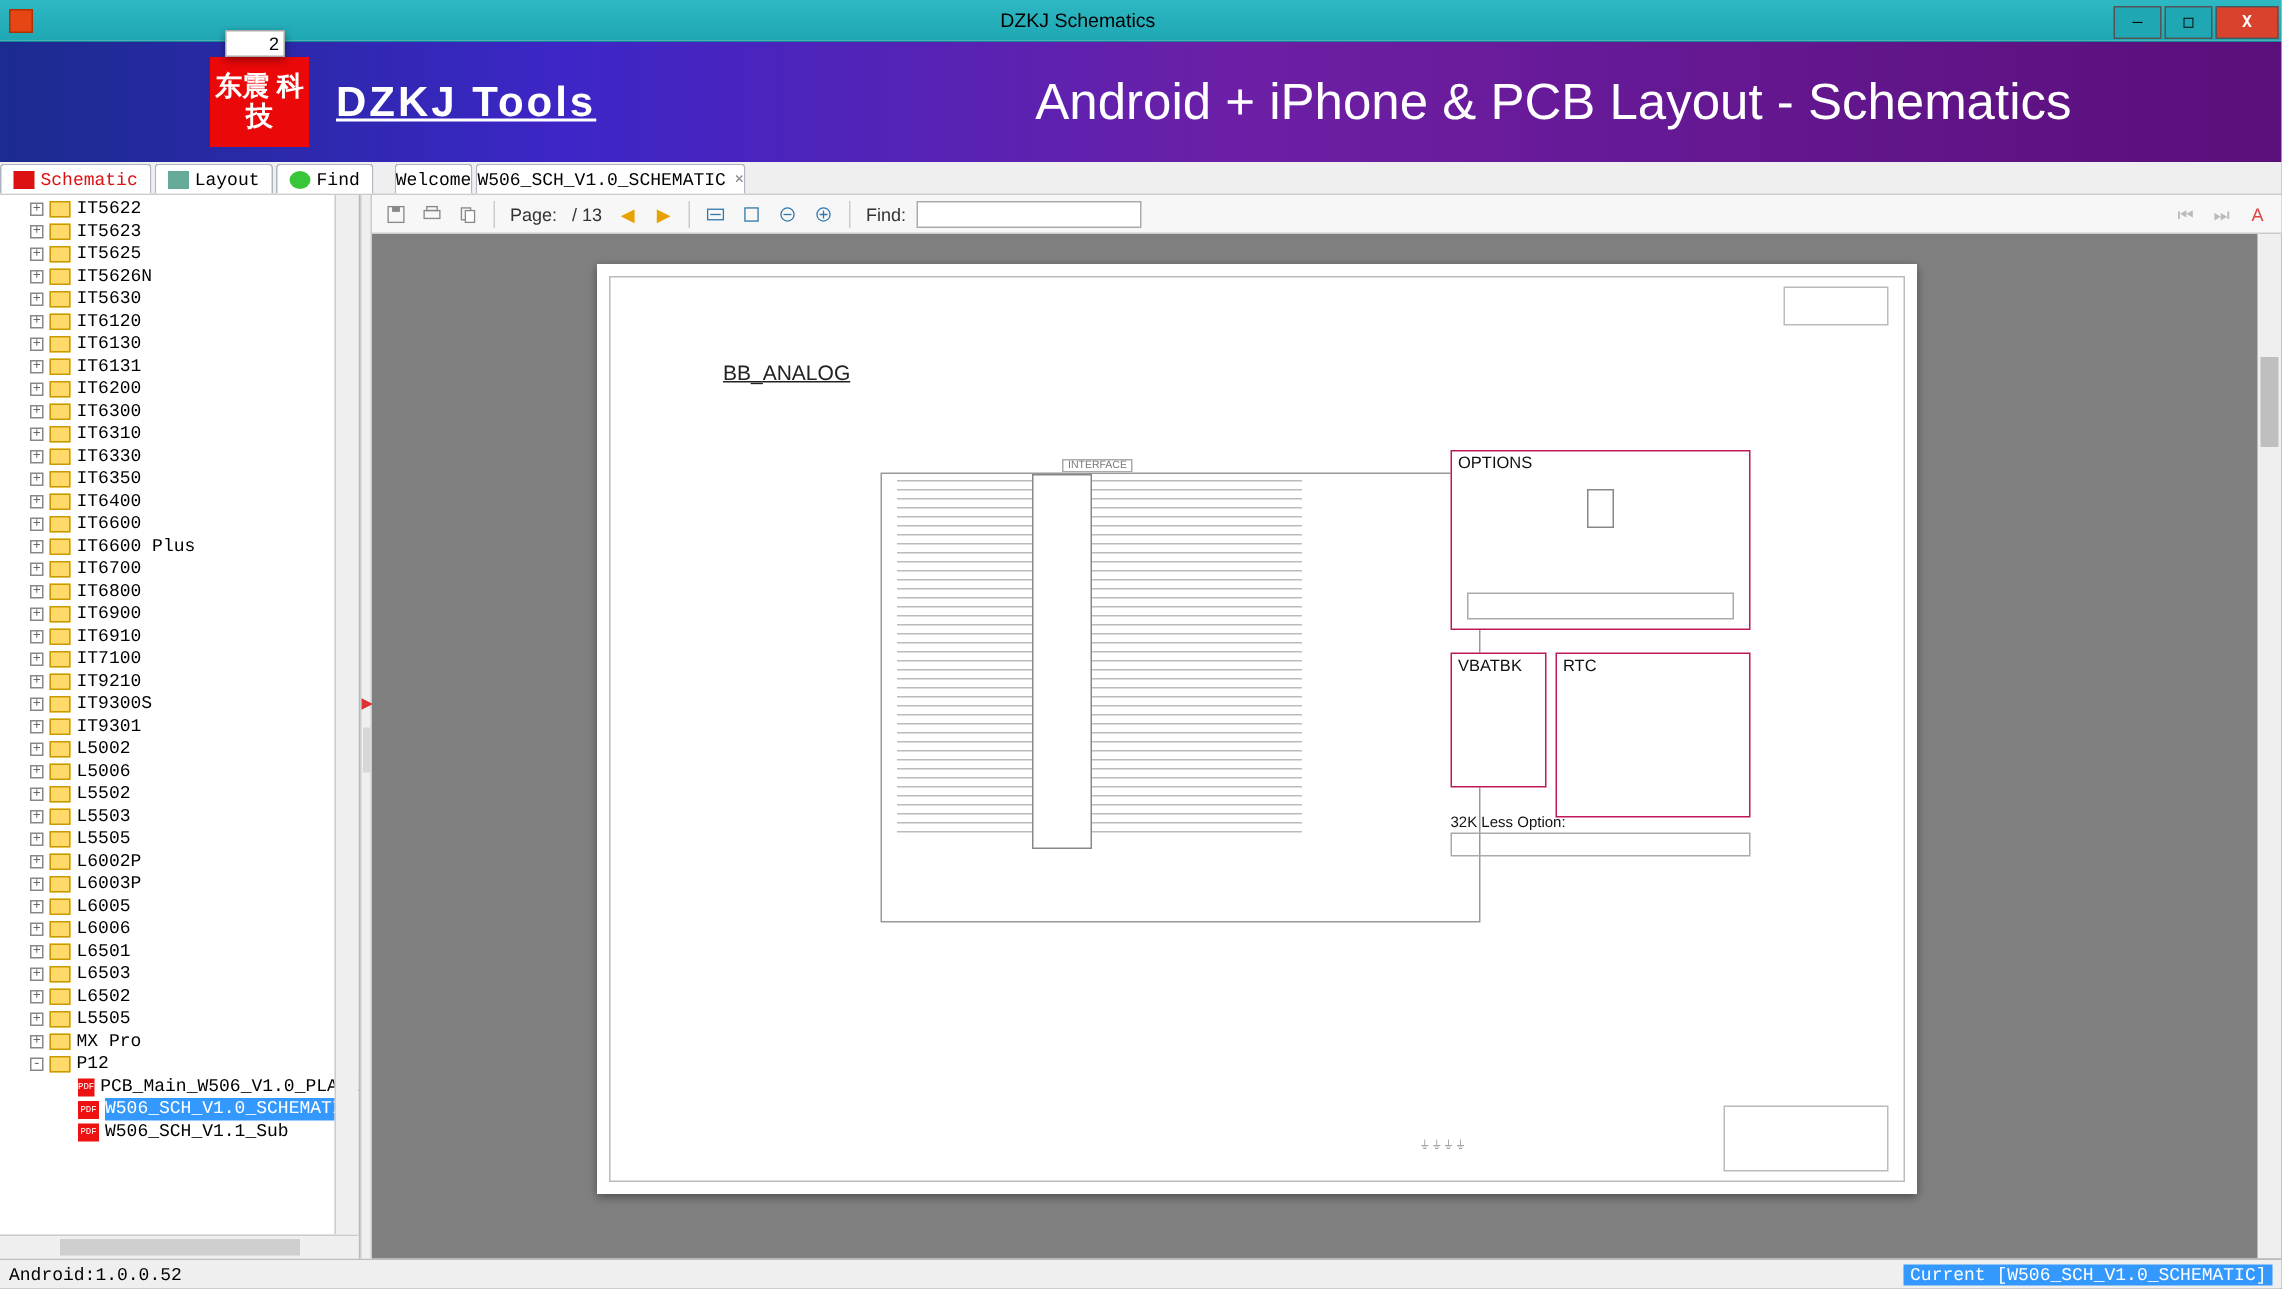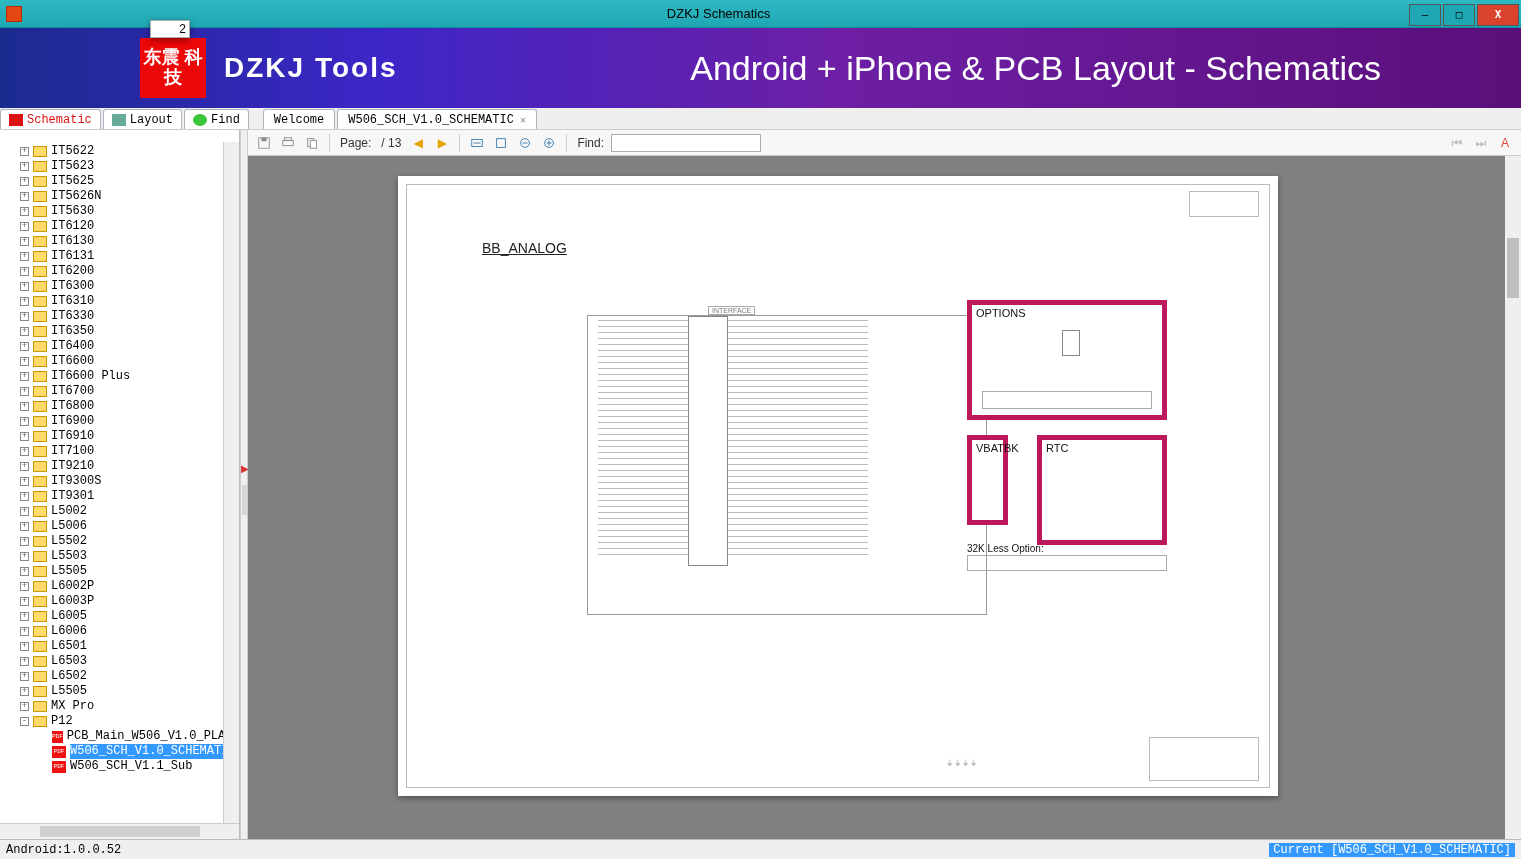--- a/index.html
+++ b/index.html
@@ -9,34 +9,34 @@
 .titlebar .icon-slot { width: 28px; height: 28px; display:flex; align-items:center; justify-content:center; }
 .titlebar .app-icon { width:16px; height:16px; background:#e64514; border:1px solid #b03000; }
 .titlebar .title { flex:1; text-align:center; font-size:13px; }
 .winbtns { display:flex; }
 .winbtn { width:32px; height:22px; margin-top:2px; margin-right:2px; border:1px solid #555; display:flex; align-items:center; justify-content:center; font-family:monospace; font-size:11px; cursor:pointer; }
 .winbtn.min, .winbtn.max { background:#1fa8b4; }
 .winbtn.close { background:#d9432d; color:#fff; font-weight:bold; width:42px; }
 
 .banner { height: 80px; background: linear-gradient(90deg, #1b2b8f 0%, #3d26c7 25%, #6d1fa5 55%, #5a0f7a 100%); display:flex; align-items:center; color:#fff; padding:0 140px; position:relative; overflow:hidden; }
 .banner .logo-sq { width:66px; height:60px; background:#ea0808; display:flex; align-items:center; justify-content:center; color:#fff; font-size:18px; font-weight:bold; text-align:center; line-height:1.1; }
-.banner .logo-txt { font-size:28px; font-weight:600; letter-spacing:2px; margin-left:18px; }
+.banner .logo-txt { font-size:28px; font-weight:600; letter-spacing:2px; margin-left:18px;text-decoration:underline; }
 .banner .slogan { position:absolute; right:140px; font-size:34px; }
 
 .maintabs { height:22px; background:#efefef; border-bottom:1px solid #ccc; display:flex; align-items:flex-end; font-family:"Courier New",monospace; font-size:12px; }
 .maintab { height:20px; border:1px solid #aeb5bf; border-bottom:none; background:#fff; display:flex; align-items:center; padding:0 8px; margin-right:2px; border-radius:3px 3px 0 0; cursor:pointer; }
 .maintab .icsq { width:14px; height:12px; margin-right:4px; }
 .maintab.schematic .icsq{background:#d11;} .maintab.schematic{color:#d11;}
 .maintab.layout .icsq{background:#6a9;} 
 .maintab.share .icsq{background:#39c639;border-radius:50%;}
 
 .content { display:flex; height: calc(100% - 28px - 80px - 22px - 20px); }
 
 .sidebar { width:240px; border-right:1px solid #bbb; display:flex; flex-direction:column; }
-.tree-scroll { flex:1; overflow:hidden; position:relative;margin-top:12px; }
+.tree-scroll { flex:1; overflow:hidden; position:relative; }
 .tree { padding:2px 0; font-family:"SimSun","Courier New",monospace; font-size:12px; line-height:15px; }
 .tree-row { display:flex; align-items:center; height:15px; white-space:nowrap; padding-left:20px; cursor:pointer; }
 .tree-row .expander { width:9px; height:9px; border:1px solid #888; margin-right:4px; font-size:9px; line-height:7px; text-align:center; color:#666; background:#fff; }
 .tree-row .folder { width:14px; height:11px; background:#ffd96a; border:1px solid #c99a00; margin-right:4px; }
 .tree-row.file { padding-left:52px; }
 .tree-row.file .pdf { width:14px; height:12px; background:#e11; margin-right:4px; color:#fff; font-size:6px; text-align:center; line-height:12px; }
 .tree-row.selected span.label { background:#3399ff; color:#fff; }
 .tree-row.open .expander::before{content:"-";}
 .tree-row:not(.open) .expander::before{content:"+";}
 .tree-vscroll { position:absolute; right:0; top:0; width:16px; height:100%; background:#efefef; border-left:1px solid #ccc; }
@@ -62,27 +62,27 @@
 .viewer .vscroll{position:absolute;right:0;top:0;width:16px;height:100%;background:#efefef;}
 .viewer .vscroll .vthumb{width:12px;height:60px;background:#bfbfbf;margin:2px auto;position:relative;top:80px;}
 .page { position:absolute; left:150px; top:20px; width:880px; height:620px; background:#fff; box-shadow:0 2px 6px rgba(0,0,0,.4); }
 .page-inner{ position:absolute; left:8px; top:8px; right:8px; bottom:8px; border:1px solid #bbb; }
 
 .sch-title{position:absolute; left:75px; top:55px; font-size:14px; color:#222;text-decoration:underline;}
 .sch-block{position:absolute; border:1px solid #999; font-size:8px; color:#777;}
 .sch-block.main{left:180px;top:130px;width:400px;height:300px;}
 .sch-block.main .chip{position:absolute;left:100px;top:0;width:40px;height:250px;border:1px solid #888;background:#fff;}
 .sch-block.main::before{content:"INTERFACE";position:absolute;top:-10px;left:120px;font-size:7px;border:1px solid #aaa;padding:0 3px;background:#fff;}
-.sch-box{position:absolute;border:5px solid #be185d;font-size:11px;padding:2px 4px;color:#111;background:#fff;}
+.sch-box{position:absolute;border:1px solid #be185d;font-size:11px;padding:2px 4px;color:#111;background:#fff;}
 .opt-title{font-weight:normal;}
 
 .statusbar { height:20px; background:#efefef; border-top:1px solid #bbb; display:flex; align-items:center; font-family:"Courier New",monospace; font-size:12px; padding:0 6px; }
 .statusbar .right{ margin-left:auto; background:#3399ff; color:#fff; padding:0 4px; }
 
-.doctab { height:20px; border:1px solid #aeb5bf; border-bottom:none; background:#fff; display:flex; align-items:center; padding:0 10px; margin-right:2px; border-radius:3px 3px 0 0; cursor:pointer; font-family:"Courier New",monospace; font-size:12px;}
+.doctab { height:20px; border:1px solid #aeb5bf; border-bottom:none; background:#fff; display:flex; align-items:center; padding:0 0; margin-right:2px; border-radius:3px 3px 0 0; cursor:pointer; font-family:"Courier New",monospace; font-size:12px;}
 .doctab .xclose{margin-left:6px;color:#888;font-size:10px;}
 .doctab.active{background:#fff;}
 </style>
 </head>
 <body>
 
 <div class="titlebar">
   <div class="icon-slot">
       <div class="app-icon"></div>
     </div>
@@ -500,21 +500,21 @@
                 <div style="position: absolute; left: 140px; top: 238px; width: 140px; height: 1px; background: rgb(187, 187, 187);"></div>
               </div>
           </div>
 
           <div class="sch-box" style="left:560px;top:115px;width:200px;height:120px">
             <div class="opt-title">OPTIONS</div>
             <div style="position:absolute;left:90px;top:25px;width:18px;height:26px;border:1px solid #888"></div>
             <div style="position:absolute;left:10px;bottom:6px;right:10px;height:18px;border:1px solid #aaa"></div>
           </div>
 
-          <div class="sch-box" style="left:560px;top:250px;width:41px;height:90px">
+          <div class="sch-box" style="left:560px;top:250px;width:64px;height:90px">
             <span>VBATBK</span>
           </div>
           <div class="sch-box" style="left:630px;top:250px;width:130px;height:110px">
             <span>RTC</span>
           </div>
 
           <div style="position:absolute;left:560px;top:358px;font-size:10px;color:#111">32K Less Option:</div>
           <div style="position:absolute;left:560px;top:370px;width:200px;height:16px;border:1px solid #aaa"></div>
 
           <div style="position:absolute;right:10px;top:6px;width:70px;height:26px;border:1px solid #bbb"></div>

